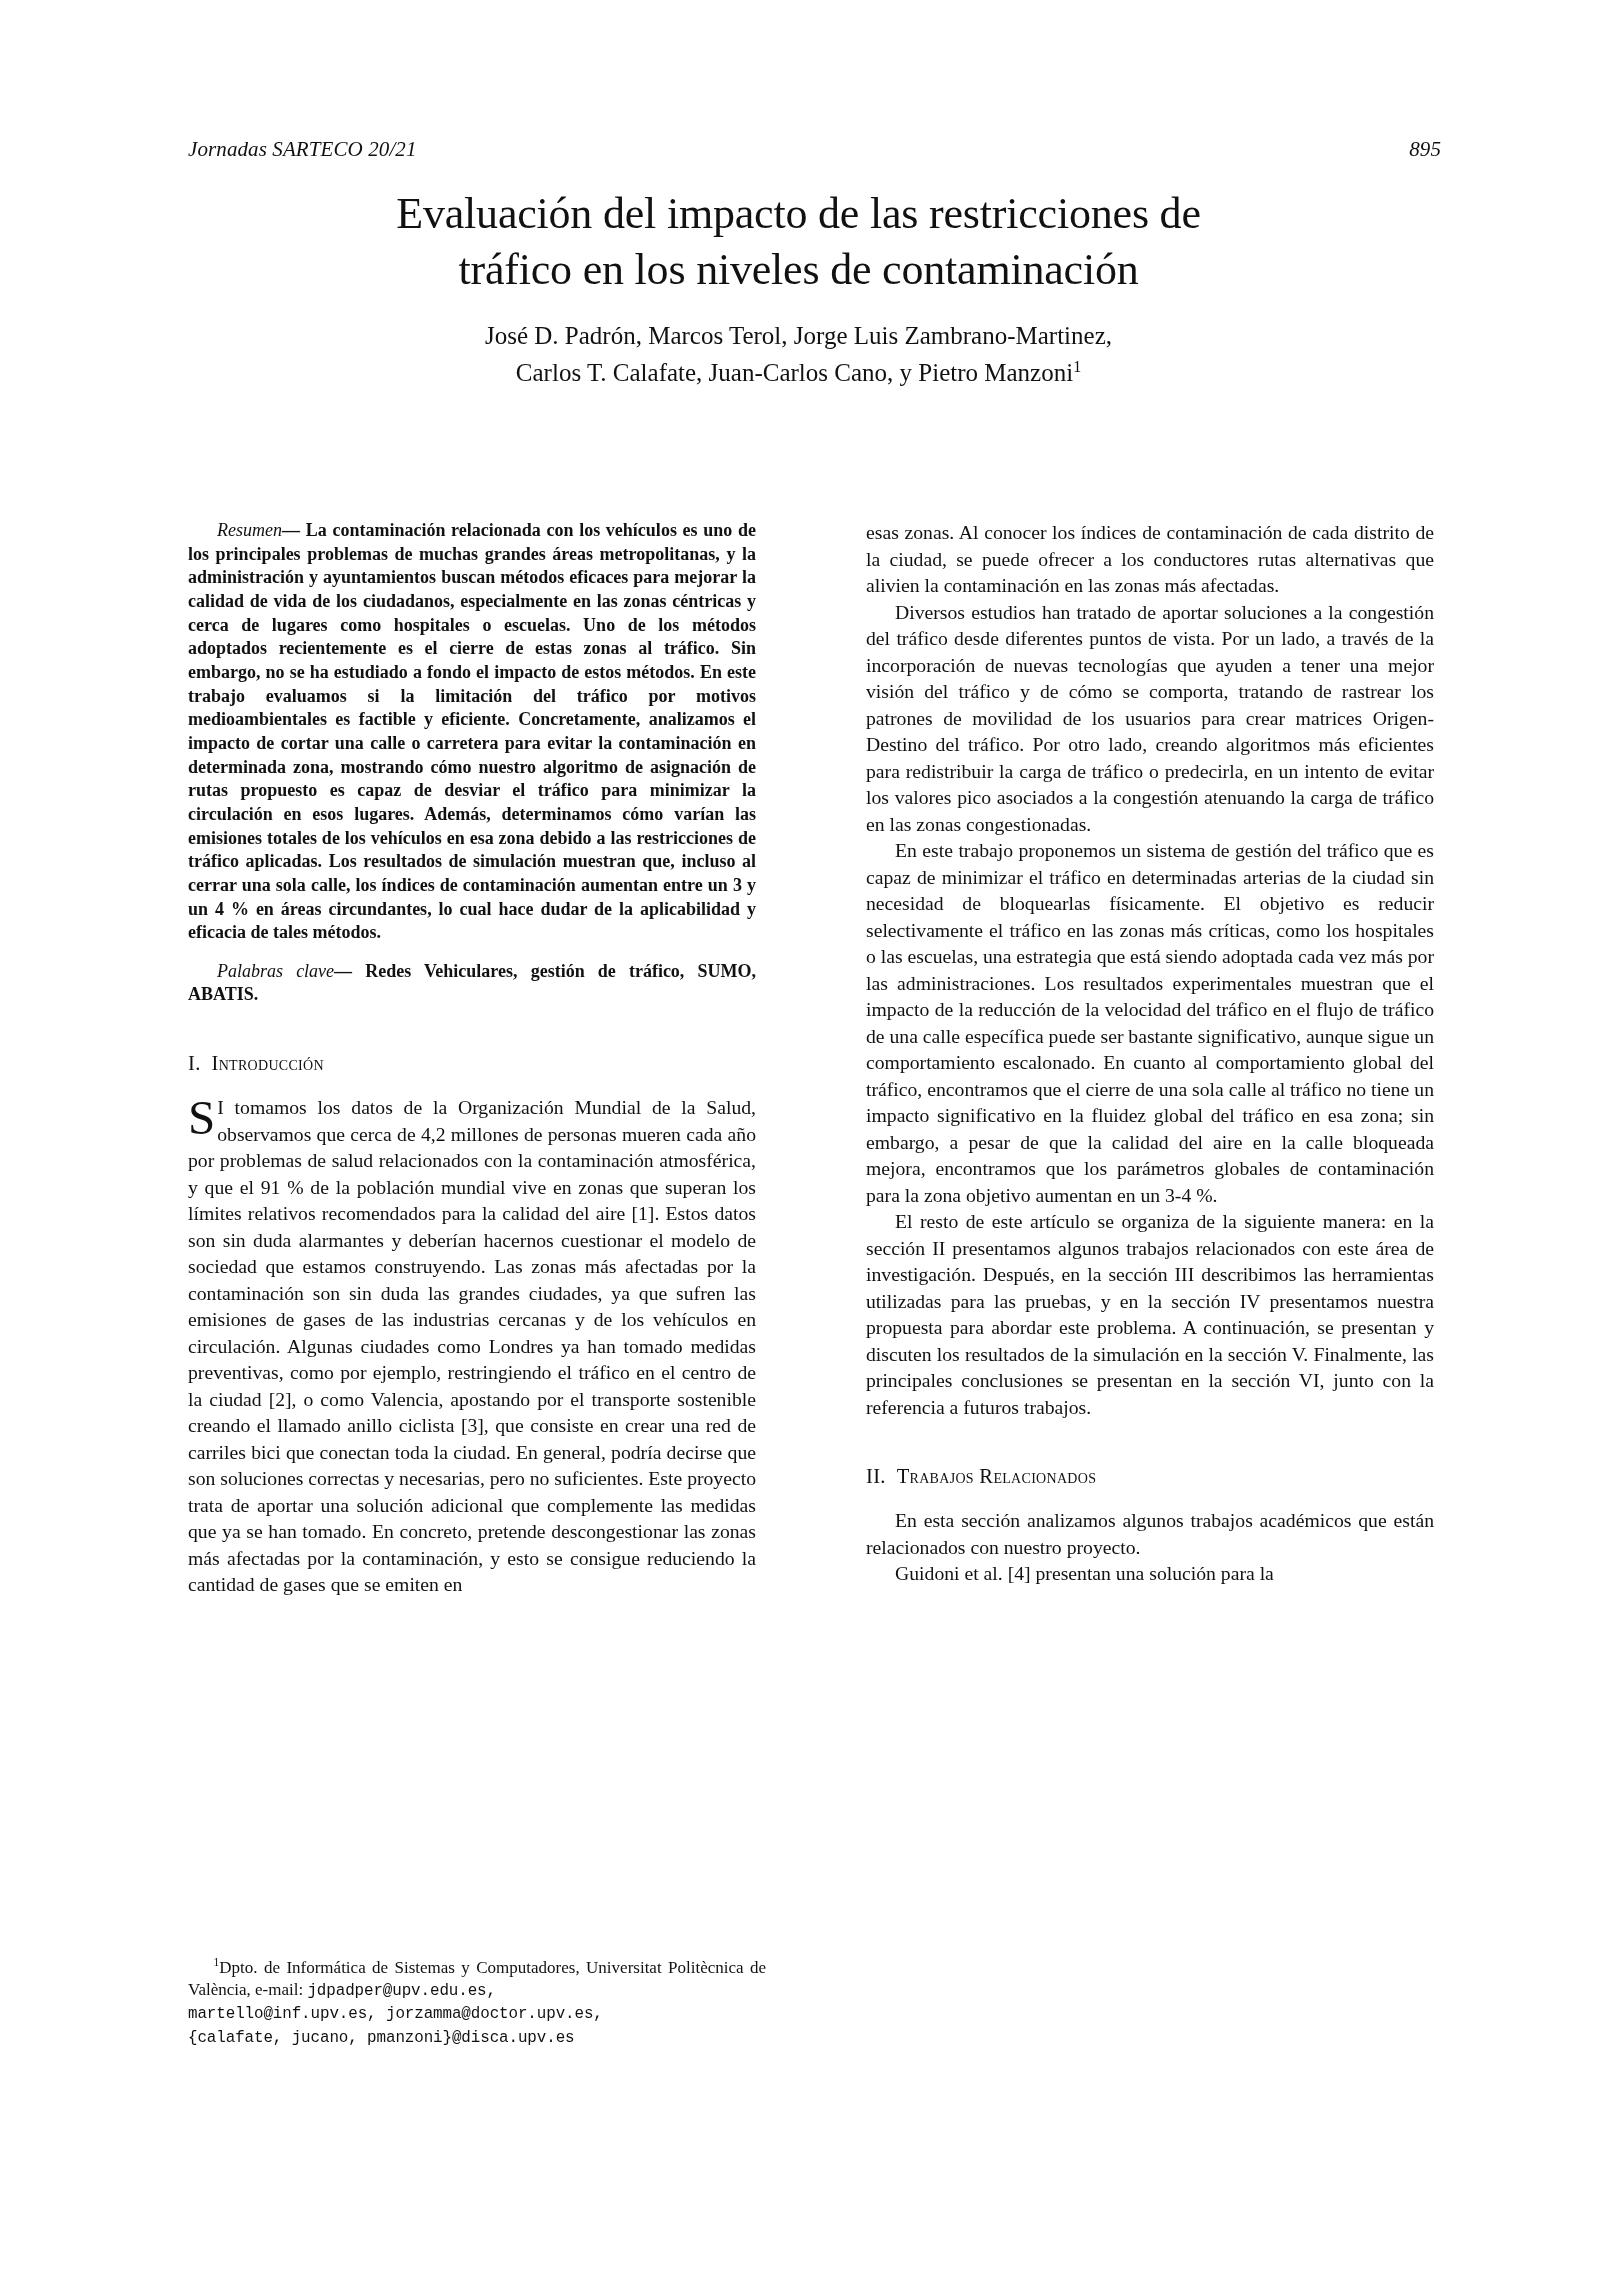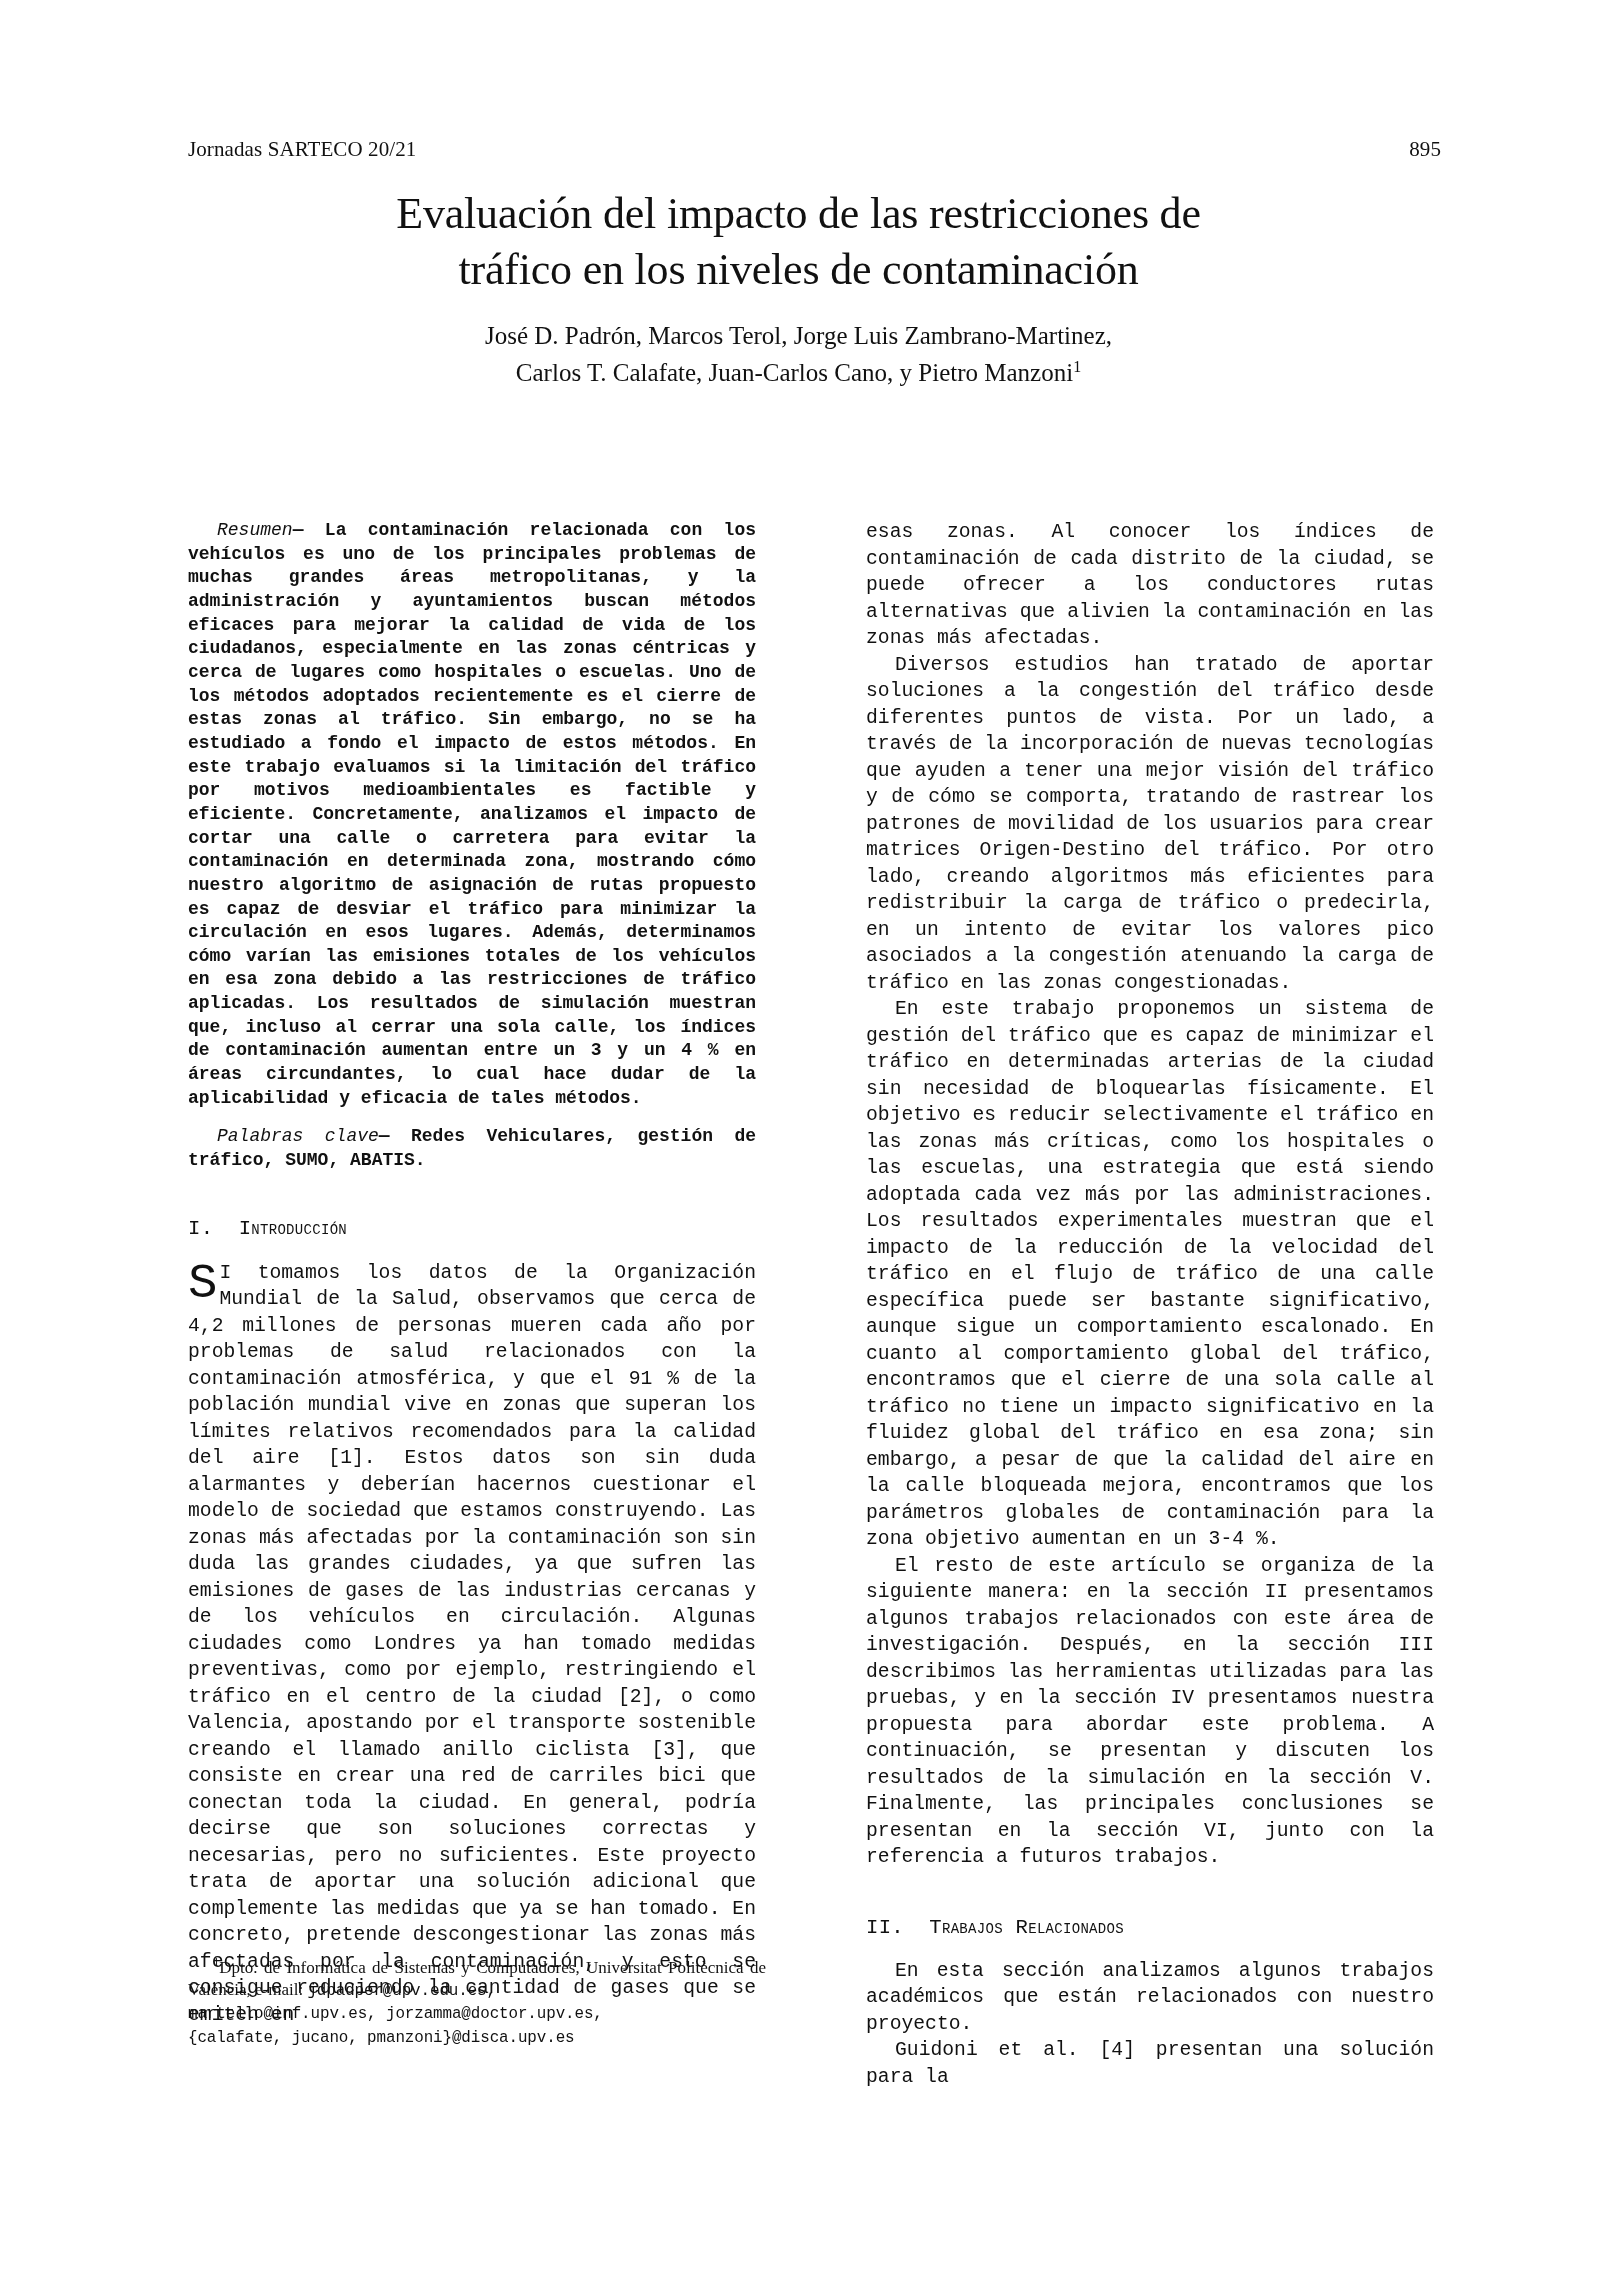--- a/index.html
+++ b/index.html
@@ -26,20 +26,21 @@
   .runhead {
     position: absolute;
     left: 188px;
     top: 137px;
     width: 1253px;
     display: flex;
     justify-content: space-between;
     align-items: baseline;
     font-size: 21px;
     letter-spacing: 0.1px;
+    font-style: italic;
   }
   .runhead-left, .runhead-right { white-space: nowrap; }
 
   
   .titleblock {
     position: absolute;
     left: 172px;
     top: 186px;
     width: 1253px;
     text-align: center;
@@ -62,21 +63,20 @@
   
   .col {
     position: absolute;
     top: 519px;
     width: 568px;
     font-size: 19.7px;
     line-height: 1.345;
     text-align: justify;
     text-justify: inter-word;
     hyphens: manual;
-    font-family: Liberation Mono, monospace;
   }
   .col-left  { left: 188px; }
   .col-right { left: 866px; }
 
   p { margin: 0; }
   p.ind { text-indent: 29px; }
 
   
   .abstract, .keywords {
     font-weight: bold;

